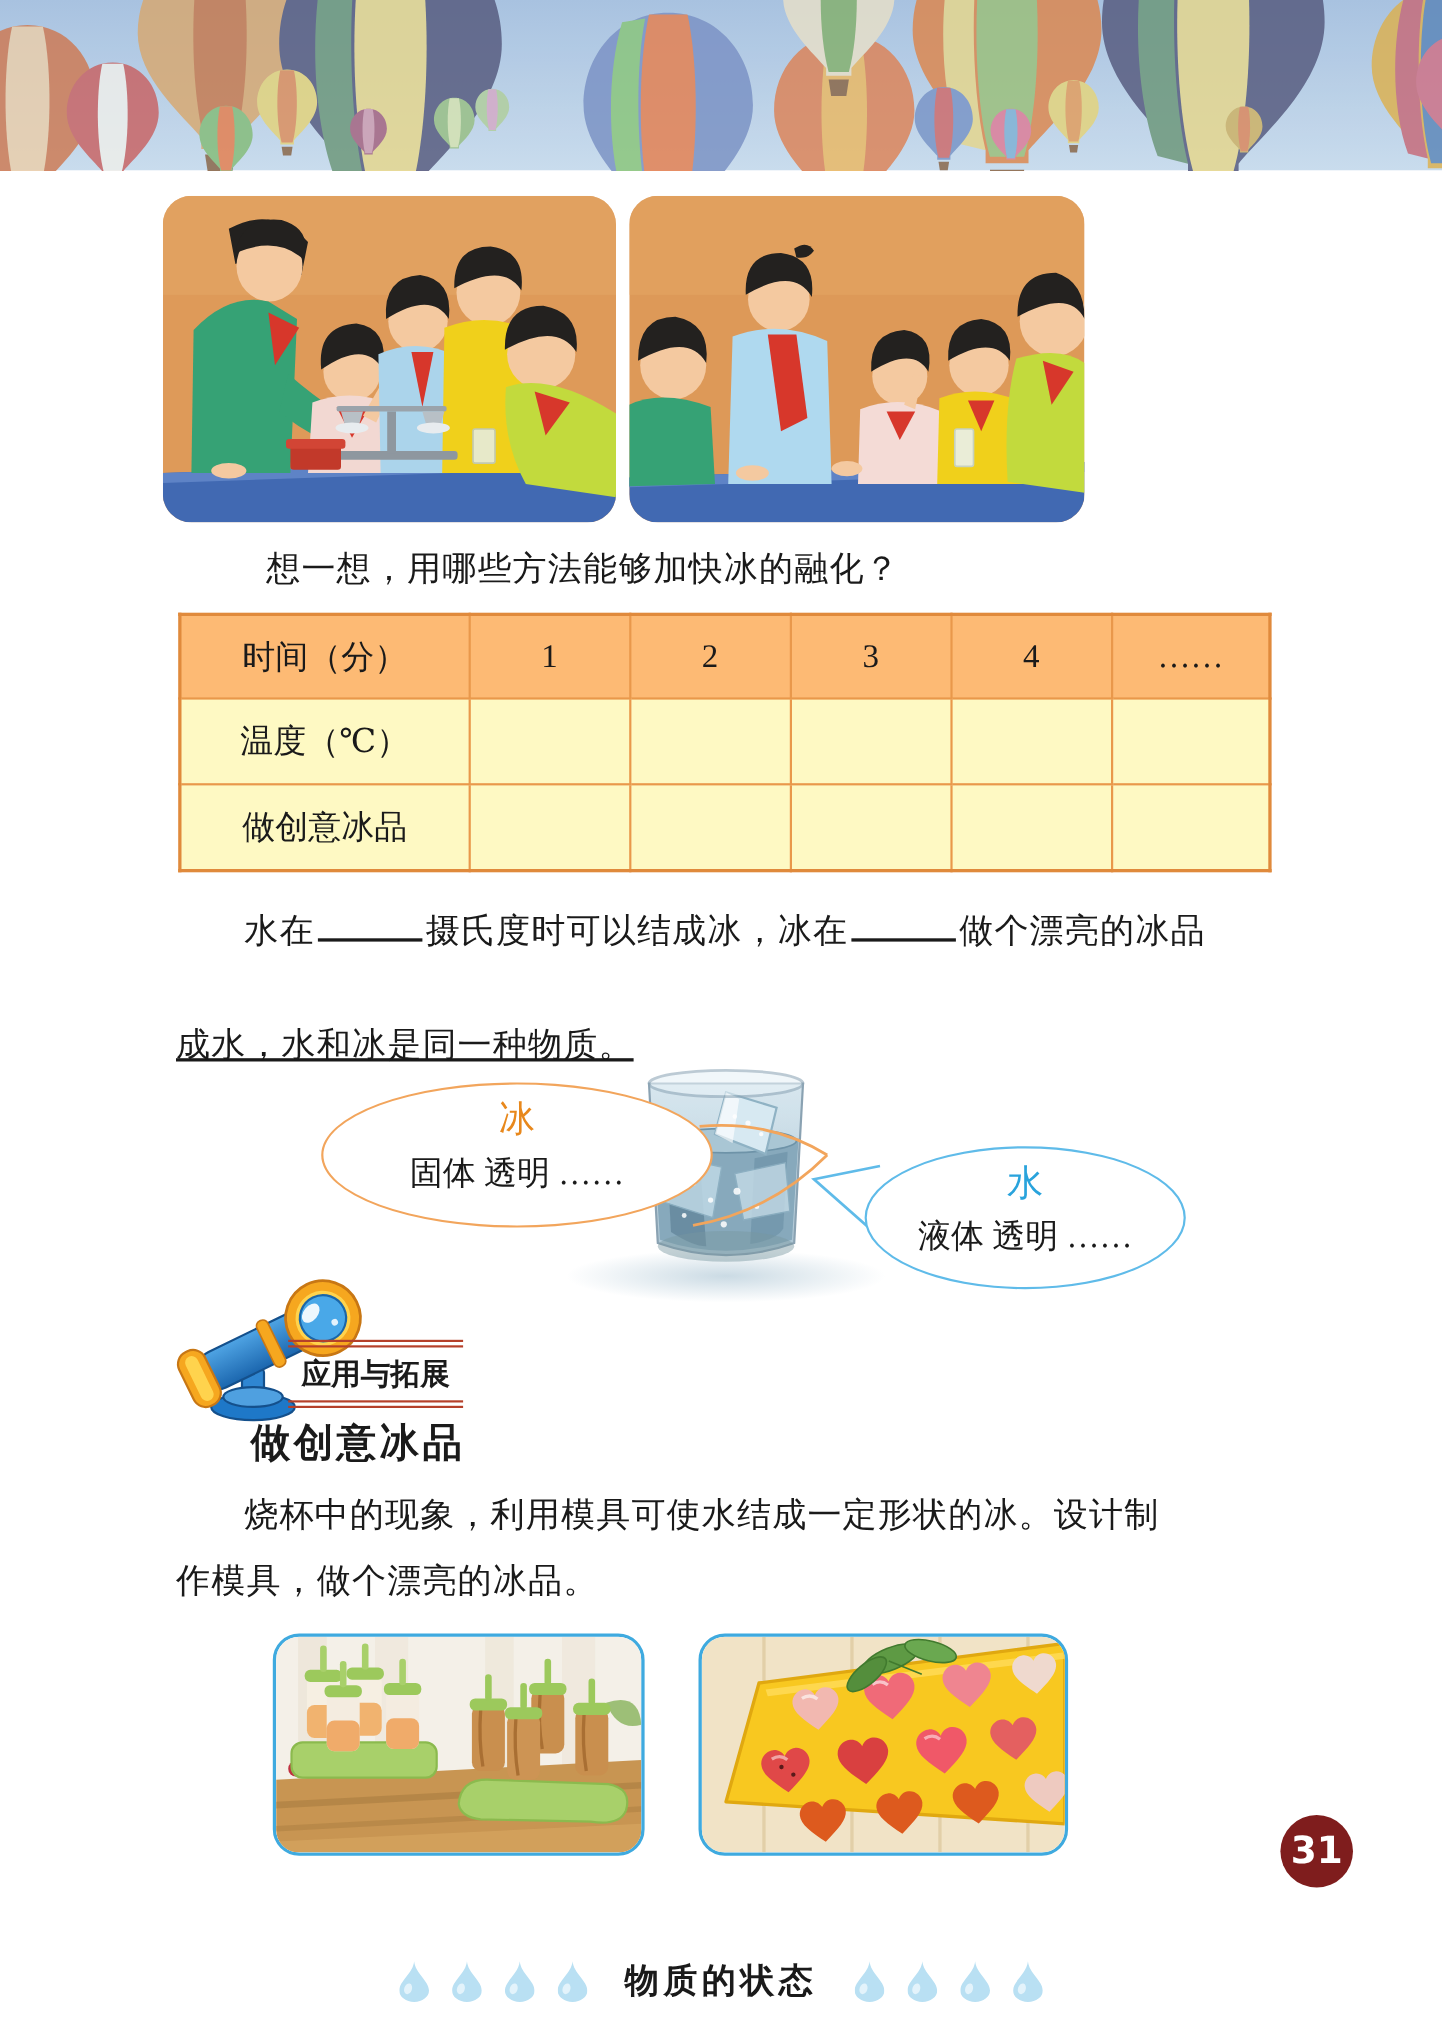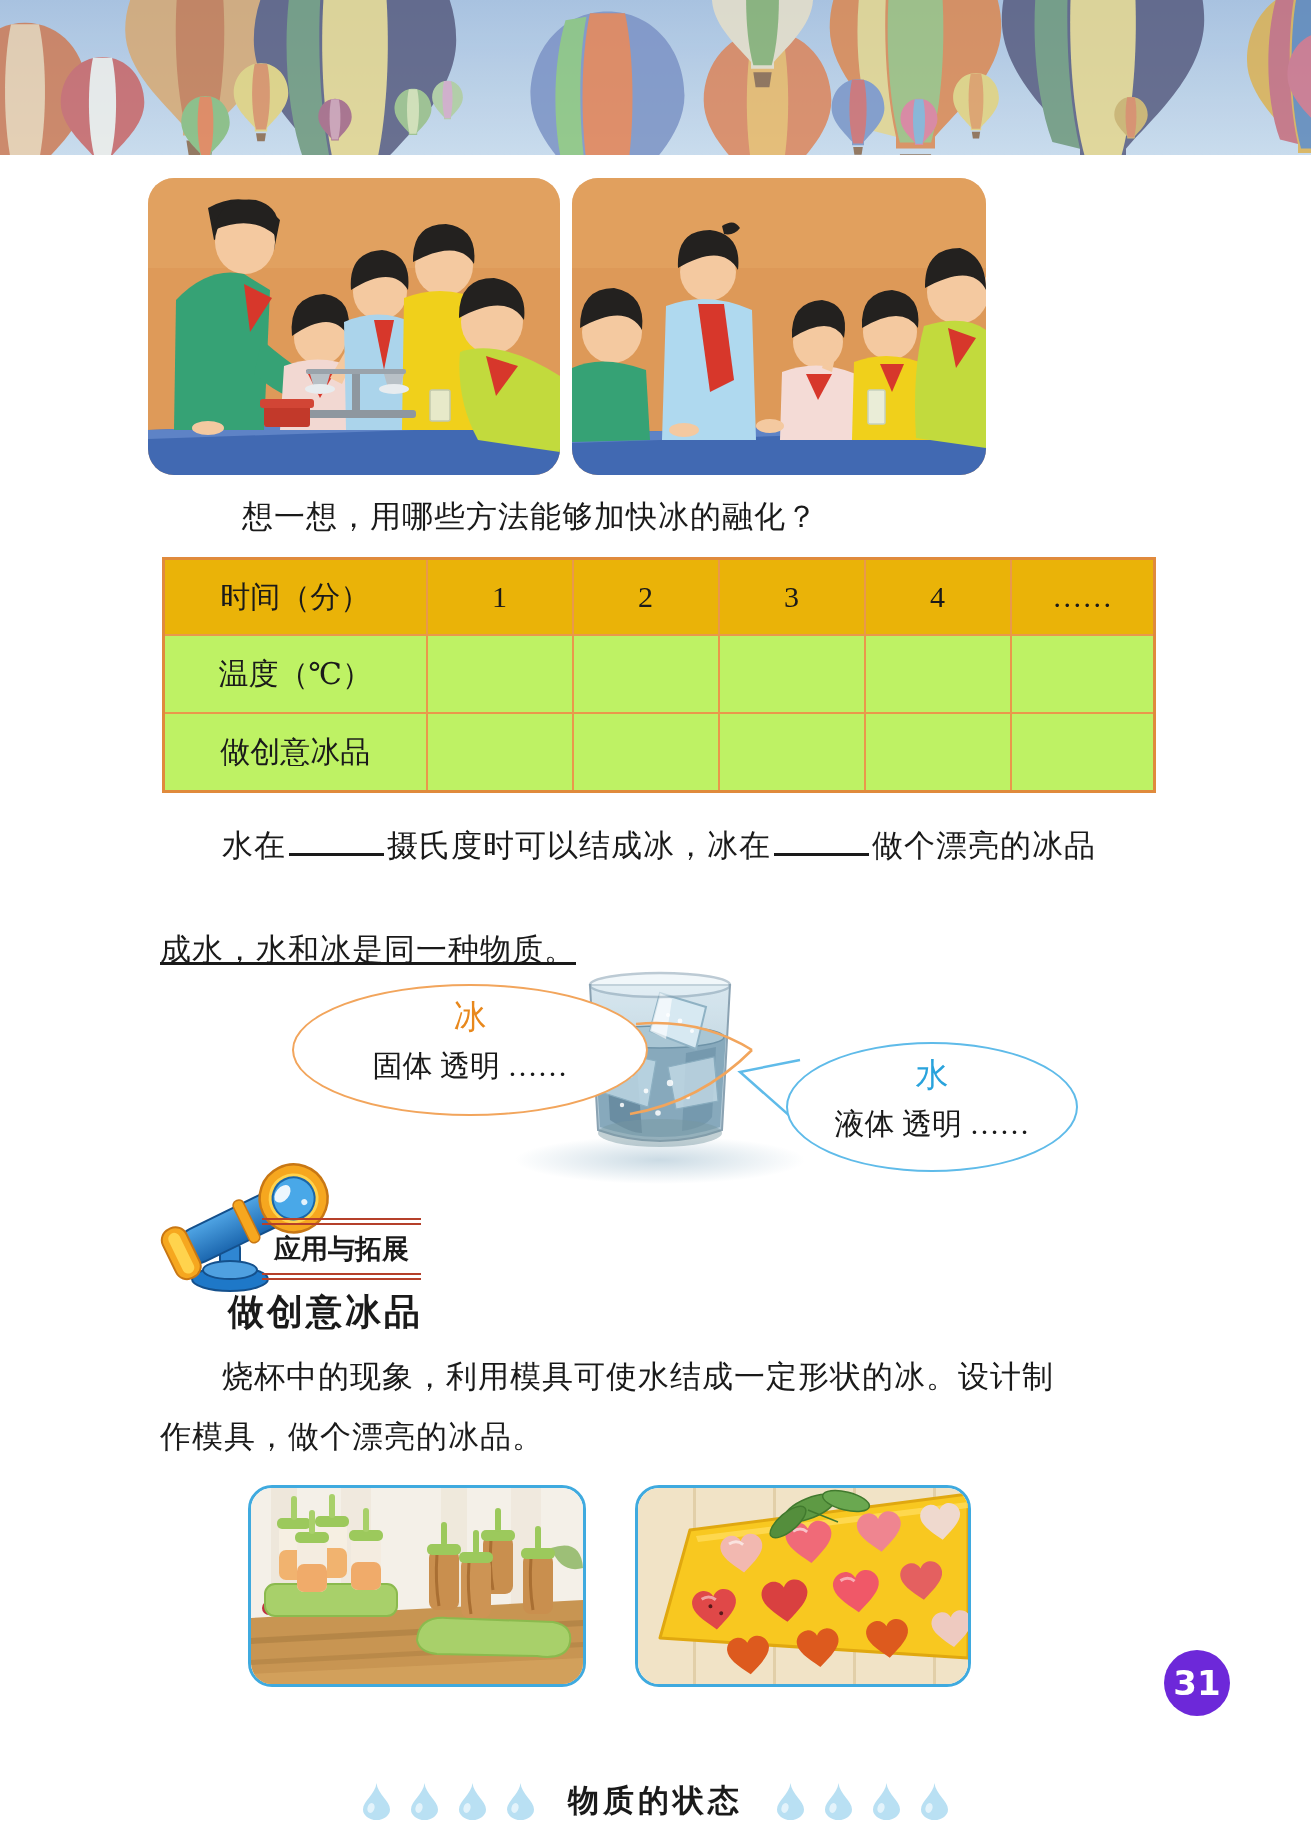--- a/index.html
+++ b/index.html
@@ -18,22 +18,22 @@
   #photo1{left:148px;top:178px;width:412px;height:297px;}
   #photo2{left:572px;top:178px;width:414px;height:297px;}
 
   
   #question{left:242px;top:496px;font-size:31px;letter-spacing:1px;}
 
   
   #melt-table{left:162px;top:557px;width:991px;border-collapse:collapse;table-layout:fixed;
     font-size:30px;}
   #melt-table td{border:2px solid #e9984b;text-align:center;vertical-align:middle;
-    background:#bef264;}
-  #melt-table tr.head td{background:#eab308;height:72px;}
+    background:#fef9c3;}
+  #melt-table tr.head td{background:#fdba74;height:72px;}
   #melt-table tr.body td{height:74px;}
   #melt-table{border:3px solid #e08a3c;}
   .cell-label{font-family:"Liberation Serif","DejaVu Serif",serif;}
 
   
   .fill-line{font-size:31px;letter-spacing:1px;}
   #fill1{left:160px;top:824px;width:1080px;text-indent:2em;}
   #fill2{left:160px;top:929px;width:1080px;text-decoration:underline;}
   .blank{display:inline-block;width:95px;height:0.95em;border-bottom:3px solid #1a1a1a;margin:0 3px;}
 
@@ -58,21 +58,21 @@
   #para1{left:160px;top:1356px;width:1060px;text-indent:2em;}
   #para2{left:160px;top:1416px;width:1060px;}
 
   
   .bphoto{border:3.5px solid #3faadf;border-radius:24px;overflow:hidden;background:#fff;}
   #photo3{left:248px;top:1485px;width:332px;height:196px;}
   #photo4{left:635px;top:1485px;width:330px;height:196px;}
 
   
   #pagenum{left:1164px;top:1650px;width:66px;height:66px;border-radius:50%;
-    background:#6d28d9;color:#fff;font-size:34px;font-weight:bold;
+    background:#7f1d1d;color:#fff;font-size:34px;font-weight:bold;
     display:flex;align-items:center;justify-content:center;}
 
   
   #footer{left:0;top:1765px;width:1311px;display:flex;align-items:center;justify-content:center;}
   .drops{display:flex;gap:21px;}
   #footer-title{font-size:31px;font-weight:bold;letter-spacing:4px;margin:15px 34px;}
 </style>
 </head>
 <body>
 

